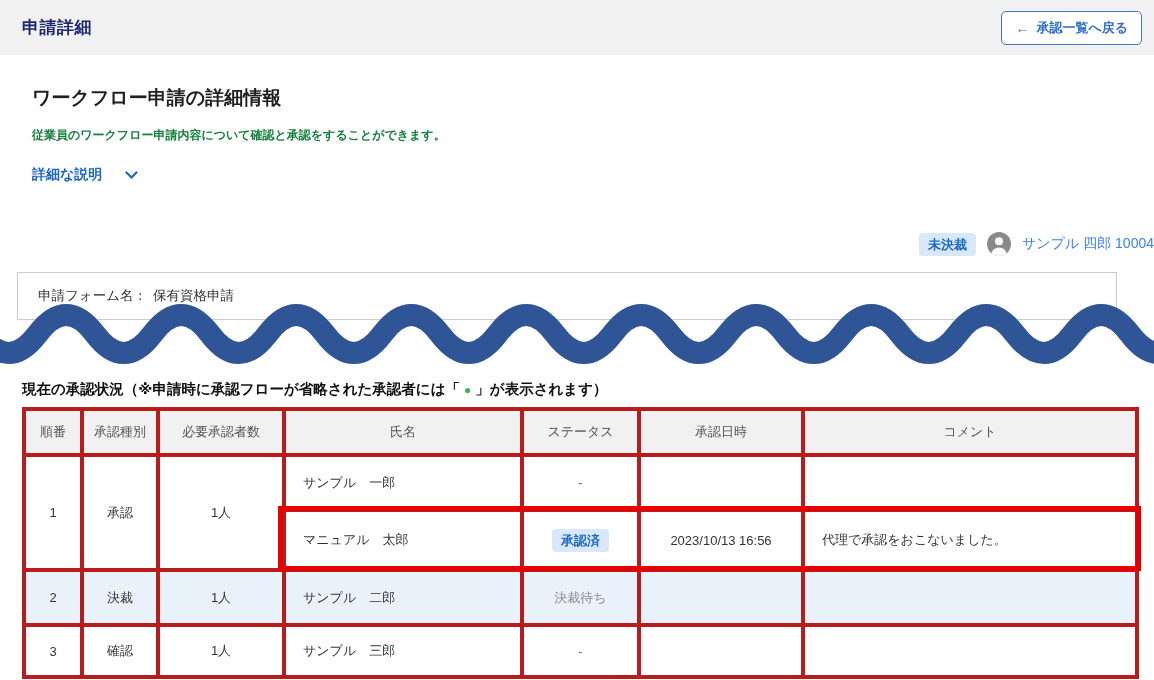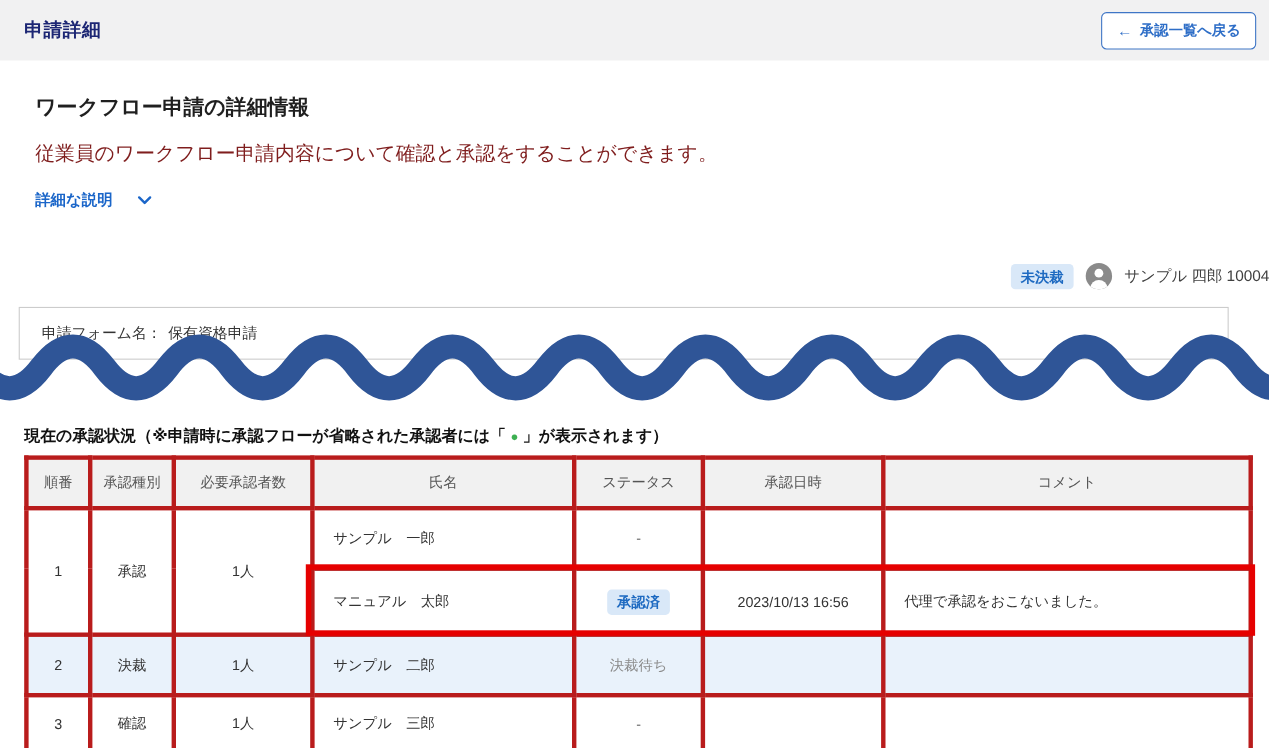--- a/index.html
+++ b/index.html
@@ -18,37 +18,37 @@
   .back-btn {
     display:inline-flex; align-items:center; gap:7px; background:#fff;
     border:1px solid #3f76c6; border-radius:5px; color:#2e6ec7;
     font-size:13px; font-weight:bold; padding:7px 13px; cursor:pointer;
     font-family:inherit;
   }
   .back-btn .arrow { font-size:14px; line-height:1; }
 
   
   .page-title { margin:30px 16px 0 32px; font-size:19px; font-weight:bold; color:#1f1f1f; }
-  .page-desc  { margin:16px 0 0 32px; font-size:18px; color:#7f1d1d; }
+  .page-desc  { margin:16px 0 0 32px; font-size:12px; color:#15803d;font-weight:bold; }
   .detail-toggle {
     margin:22px 0 0 32px; display:inline-flex; align-items:center; gap:23px;
     font-size:14px; font-weight:bold; color:#1b66c9; cursor:pointer;
   }
 
   
   .applicant-row { margin:48px 0 0 32px; display:flex; align-items:center; gap:11px;justify-content:flex-end; }
   .status-badge {
     background:#d9e8f8; color:#1e6ac1; font-size:13px; font-weight:bold;
     padding:5px 9px; border-radius:4px; line-height:1;
   }
   .avatar {
     width:24px; height:24px; border-radius:50%; overflow:hidden;
     background:#8a8a8a; display:inline-block; flex:0 0 auto;
   }
-  .applicant-name { font-size:14px; color:#404040; }
+  .applicant-name { font-size:14px; color:#3b82f6; }
 
   
   .form-box {
     margin:16px 0 0 17px; width:1100px; height:48px; border:1px solid #ccc;
     display:flex; align-items:center; padding-left:20px; font-size:13.5px; color:#333; gap:6px;
   }
 
   
   .wave-divider { position:absolute; left:0; top:298px; width:1154px; height:72px; pointer-events:none; }
 

